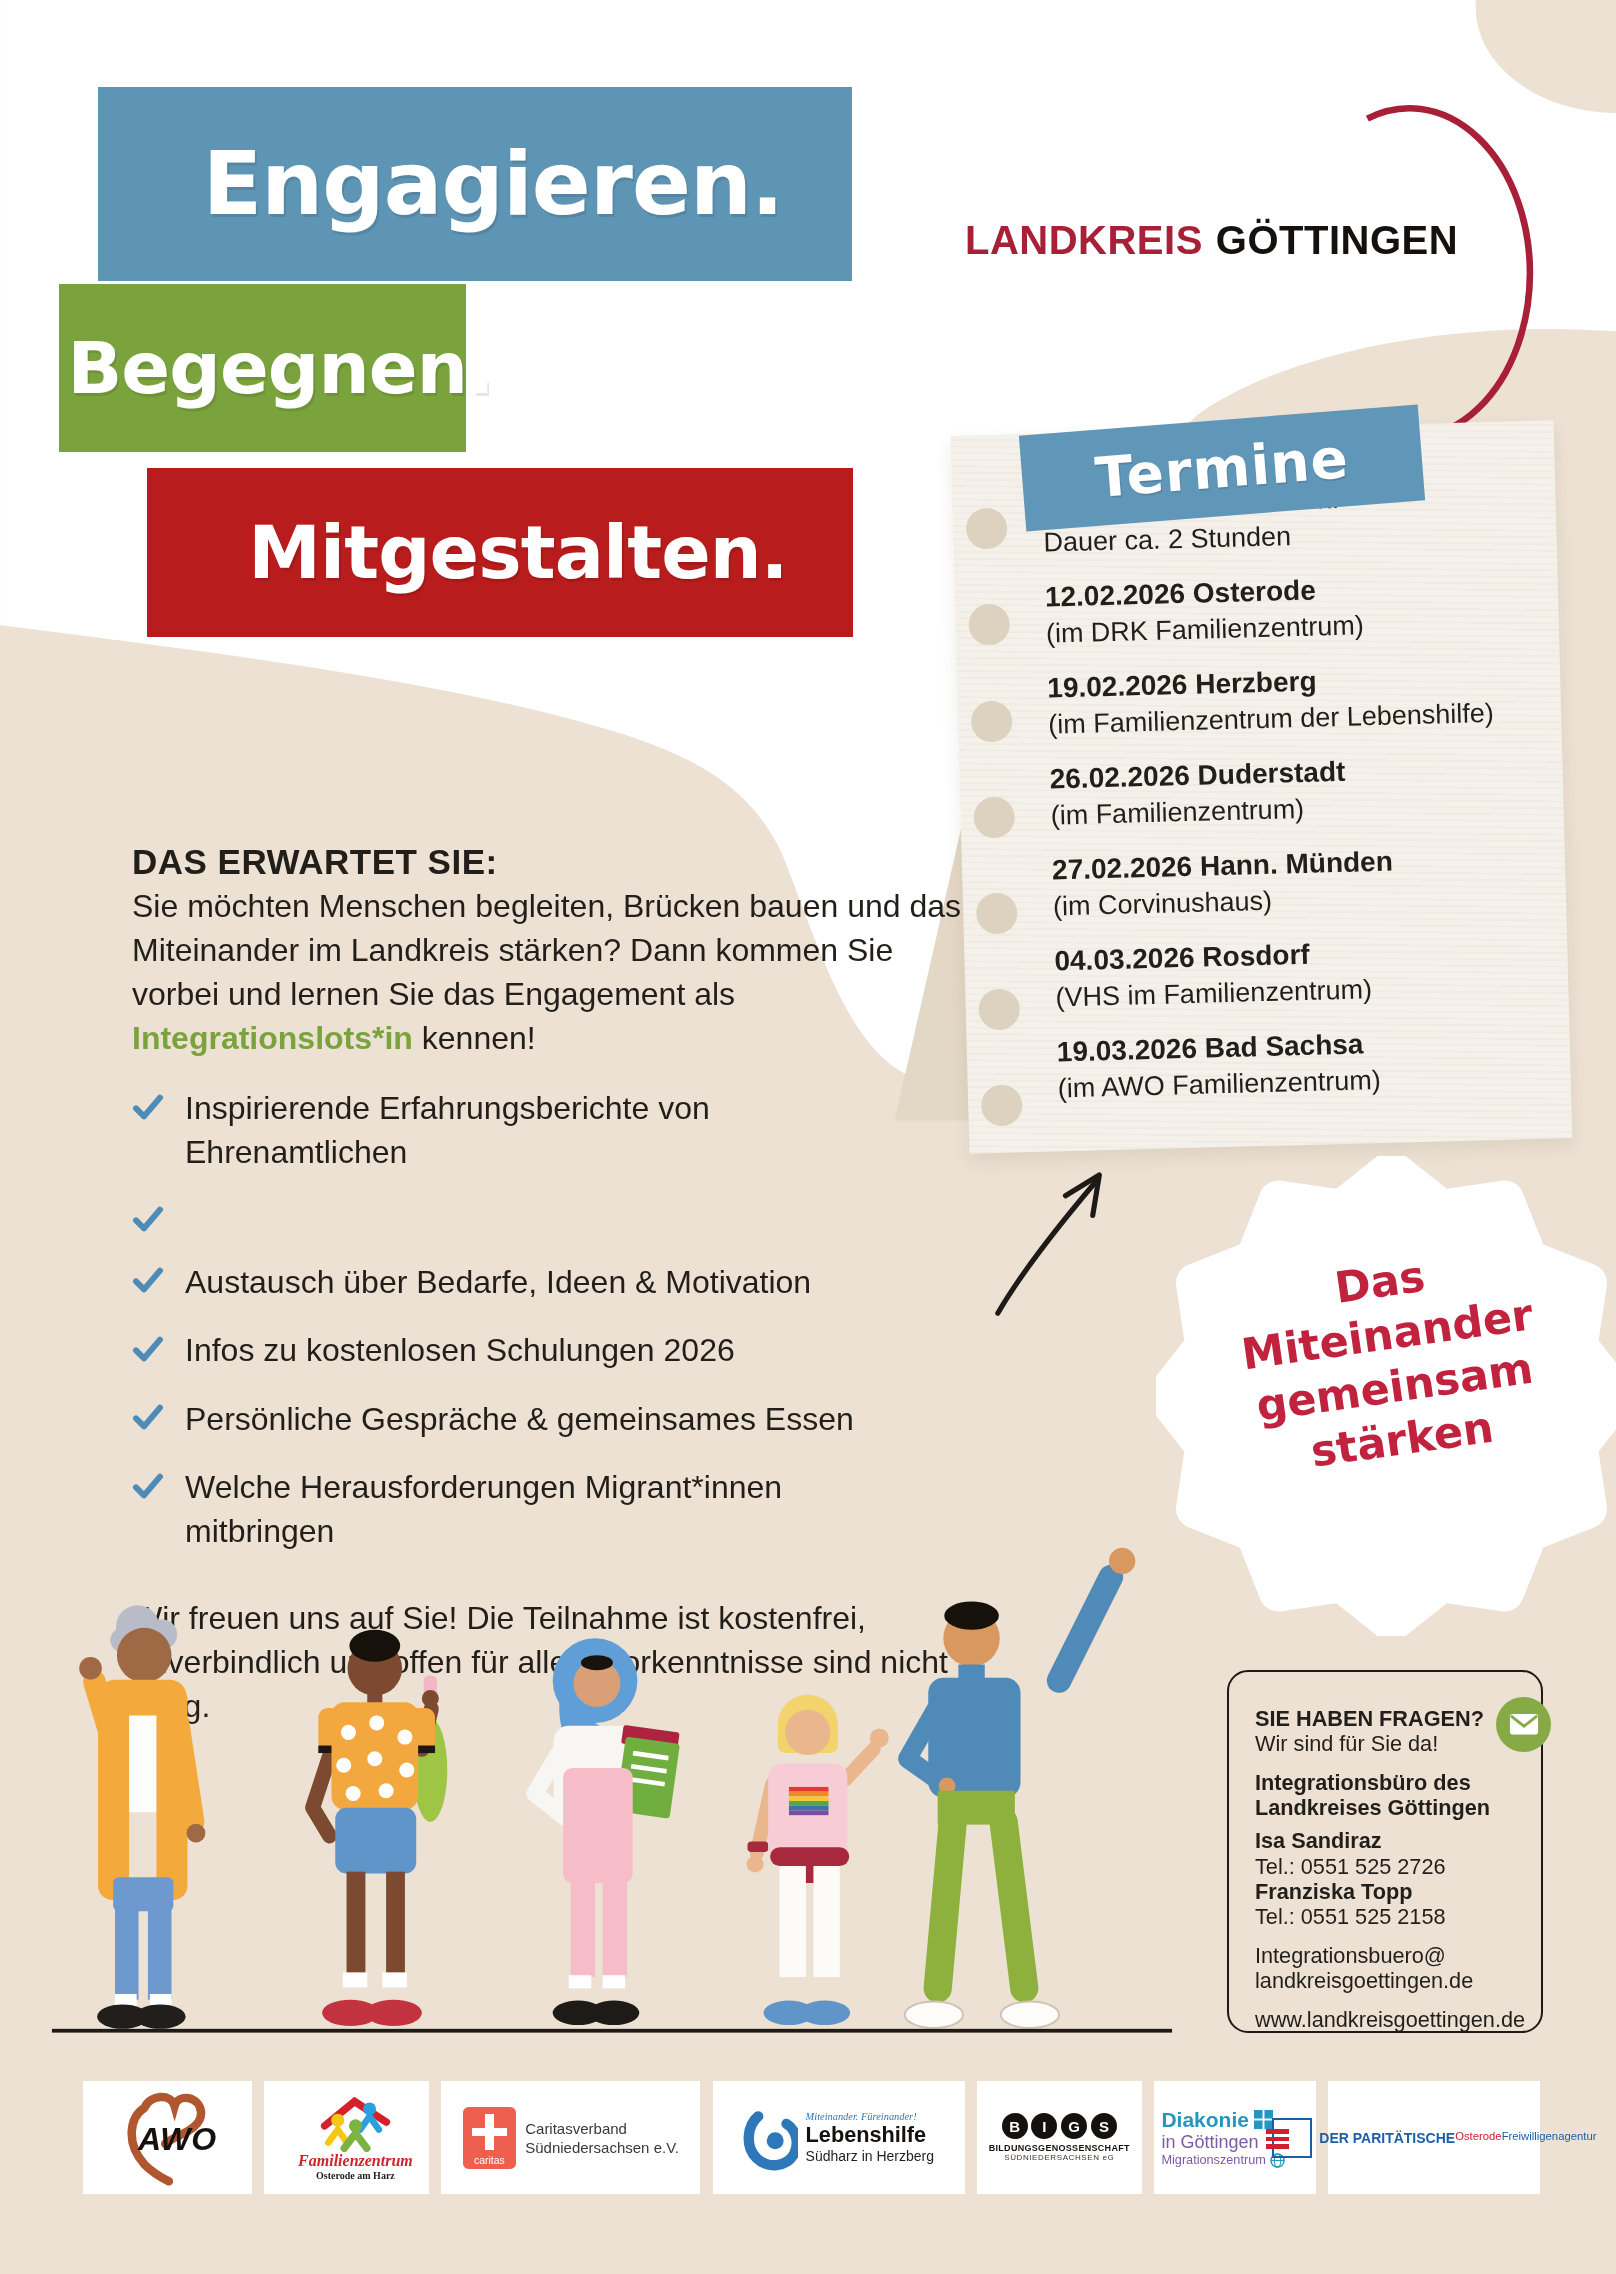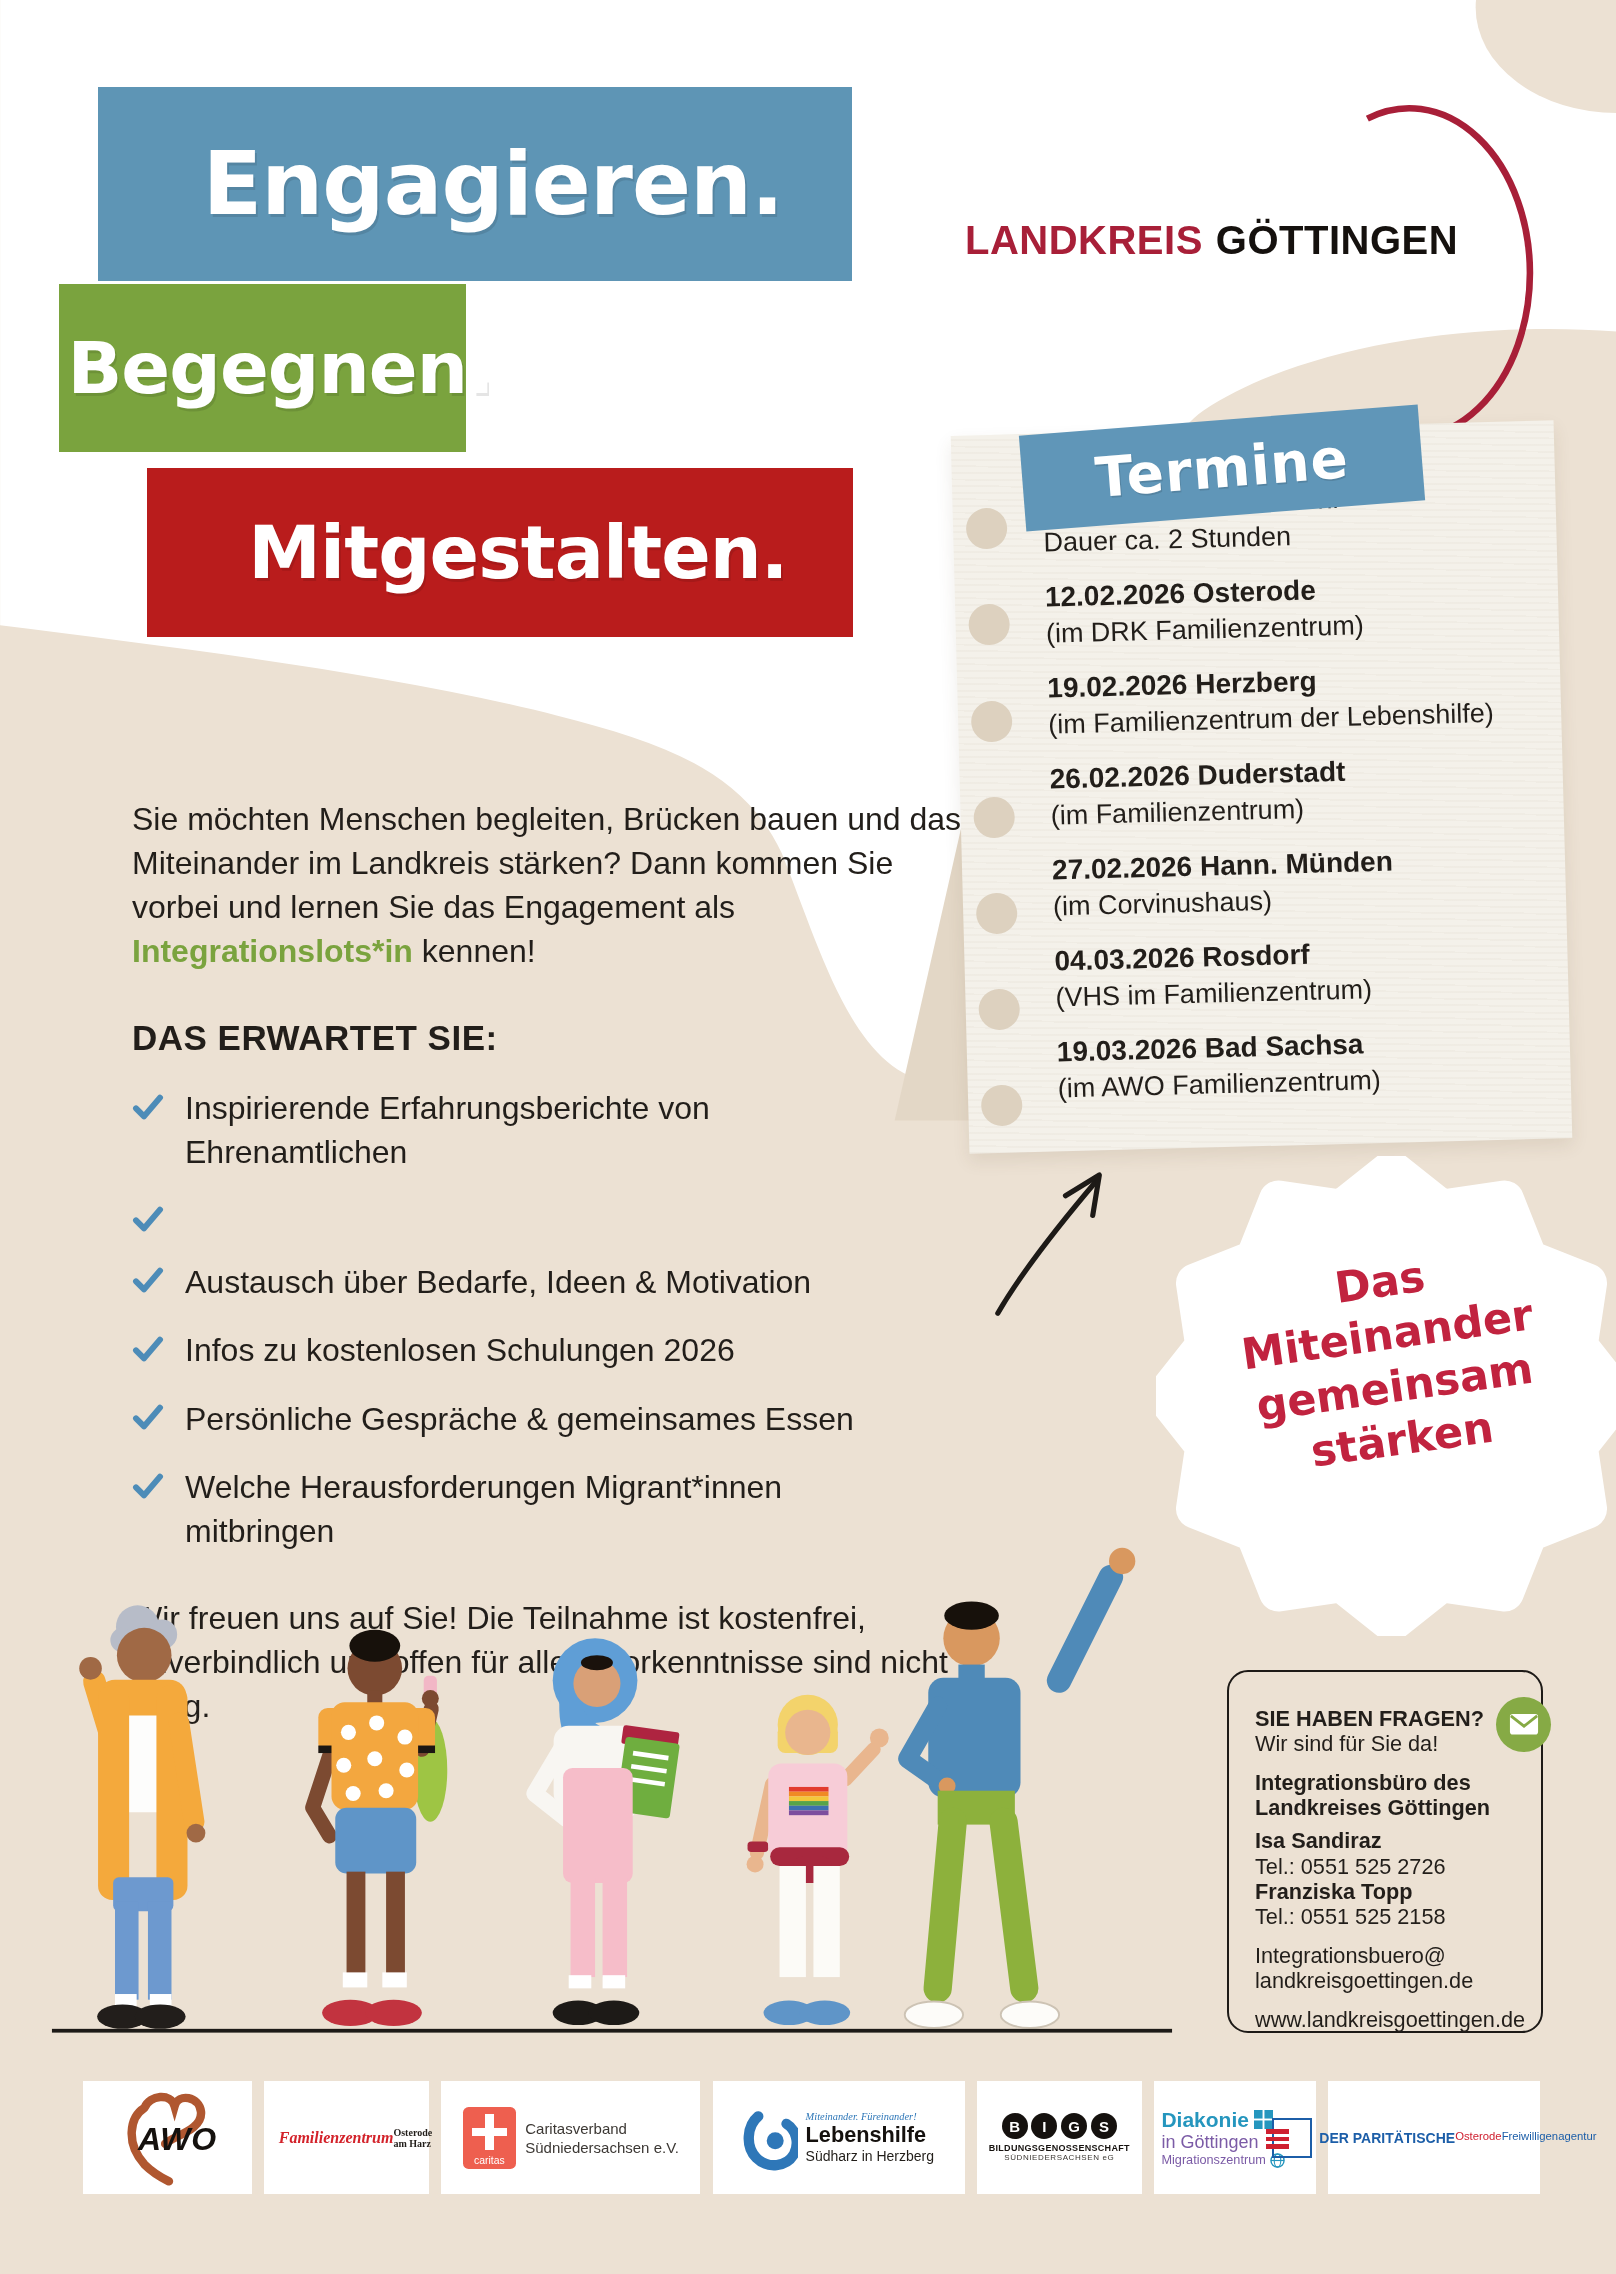--- a/index.html
+++ b/index.html
@@ -51,21 +51,21 @@
     border-radius:21px;box-sizing:border-box;padding:34px 19px 0 26px;font-size:21.7px;line-height:25.4px;}
   #contact-box .b{font-weight:bold;}
   #contact-box .gap{height:13px;}
   #mail-badge{left:1496px;top:1697px;width:55px;height:55px;border-radius:50%;background:#86aa45;
     display:flex;align-items:center;justify-content:center;}
   
   #logo-row{left:83px;top:2081px;height:113px;display:flex;gap:12.2px;}
   .logo-card{background:#fff;height:113px;display:flex;align-items:center;justify-content:center;
     box-sizing:border-box;padding:5.6px 7.5px;}
   .lc-awo{width:169px;position:relative;}
-  .lc-fz{width:165px;flex-direction:row;padding-left:25px;}
+  .lc-fz{width:165px;flex-direction:column;padding-left:25px;}
   .lc-car{width:259px;gap:9.4px;}
   .lc-leb{width:252px;gap:7.5px;}
   .lc-bigs{width:165px;flex-direction:column;}
   .lc-dia{width:162px;flex-direction:column;align-items:flex-start;}
   .lc-par{width:212px;gap:7.5px;}
   .awo-word{position:absolute;left:55px;top:40px;font-size:32px;font-weight:800;font-style:italic;color:#15110e;letter-spacing:0.9px;}
   .fz-title{color:#d3222a;font-weight:bold;font-style:italic;font-size:16px;font-family:"Liberation Serif",serif;}
   .fz-sub{color:#221e1a;font-size:10px;font-weight:bold;font-family:"Liberation Serif",serif;}
   .car-txt{font-size:15px;line-height:19px;color:#3c3834;}
   .car-badge{width:53px;height:62px;background:#ee5f4f;border-radius:5.6px;position:relative;flex:0 0 53px;}
@@ -108,24 +108,24 @@
 
   <div class="title-block" id="block-engagieren">Engagieren.</div>
   <div class="title-block" id="block-begegnen">Begegnen.</div>
   <div class="title-block" id="block-mitgestalten">Mitgestalten.</div>
 
   <div class="abs" id="landkreis-logo">
     <span class="w1">LANDKREIS</span><span class="w2">GÖTTINGEN</span>
   </div>
 
   <div class="abs" id="left-copy">
+    <div id="expect-heading">DAS ERWARTET SIE:</div>
     <div>
       <span>Sie möchten Menschen begleiten, Brücken bauen und das Miteinander im Landkreis stärken? Dann kommen Sie vorbei und lernen Sie das Engagement als </span><span class="hl-green">Integrationslots*in</span><span> kennen!</span>
     </div>
-    <div id="expect-heading">DAS ERWARTET SIE:</div>
     <div class="check-list">
       <div class="check-row">
         <svg class="check-ic" viewBox="0 0 24 24">
             <path d="M3,13 L9,19 L21,5" fill="none" stroke="#4d8cb8" stroke-width="4.5" stroke-linecap="round" stroke-linejoin="round"></path>
           </svg>
         <span>Inspirierende Erfahrungsberichte von Ehrenamtlichen</span>
       </div>
       <div class="check-row">
         <svg class="check-ic" viewBox="0 0 24 24">
             <path d="M3,13 L9,19 L21,5" fill="none" stroke="#4d8cb8" stroke-width="4.5" stroke-linecap="round" stroke-linejoin="round"></path>

